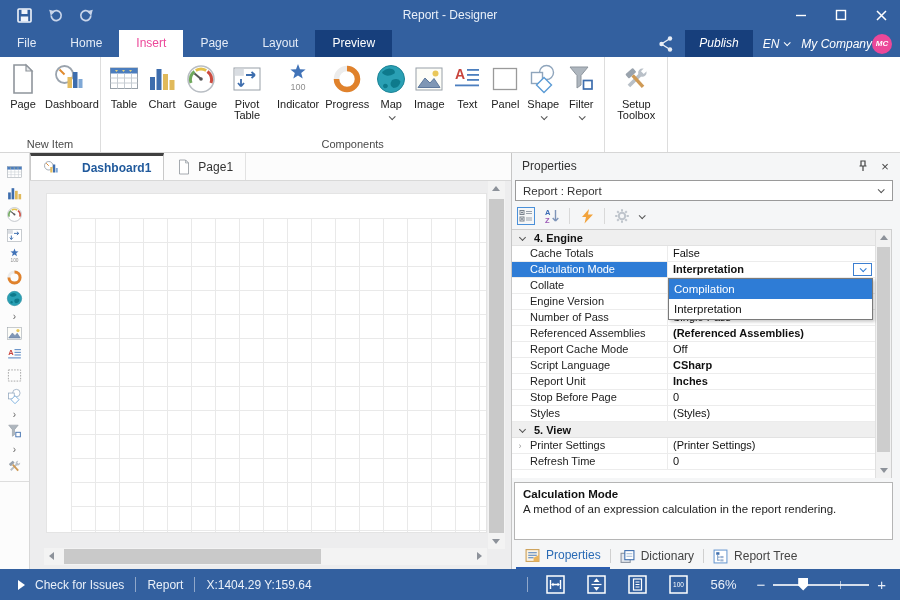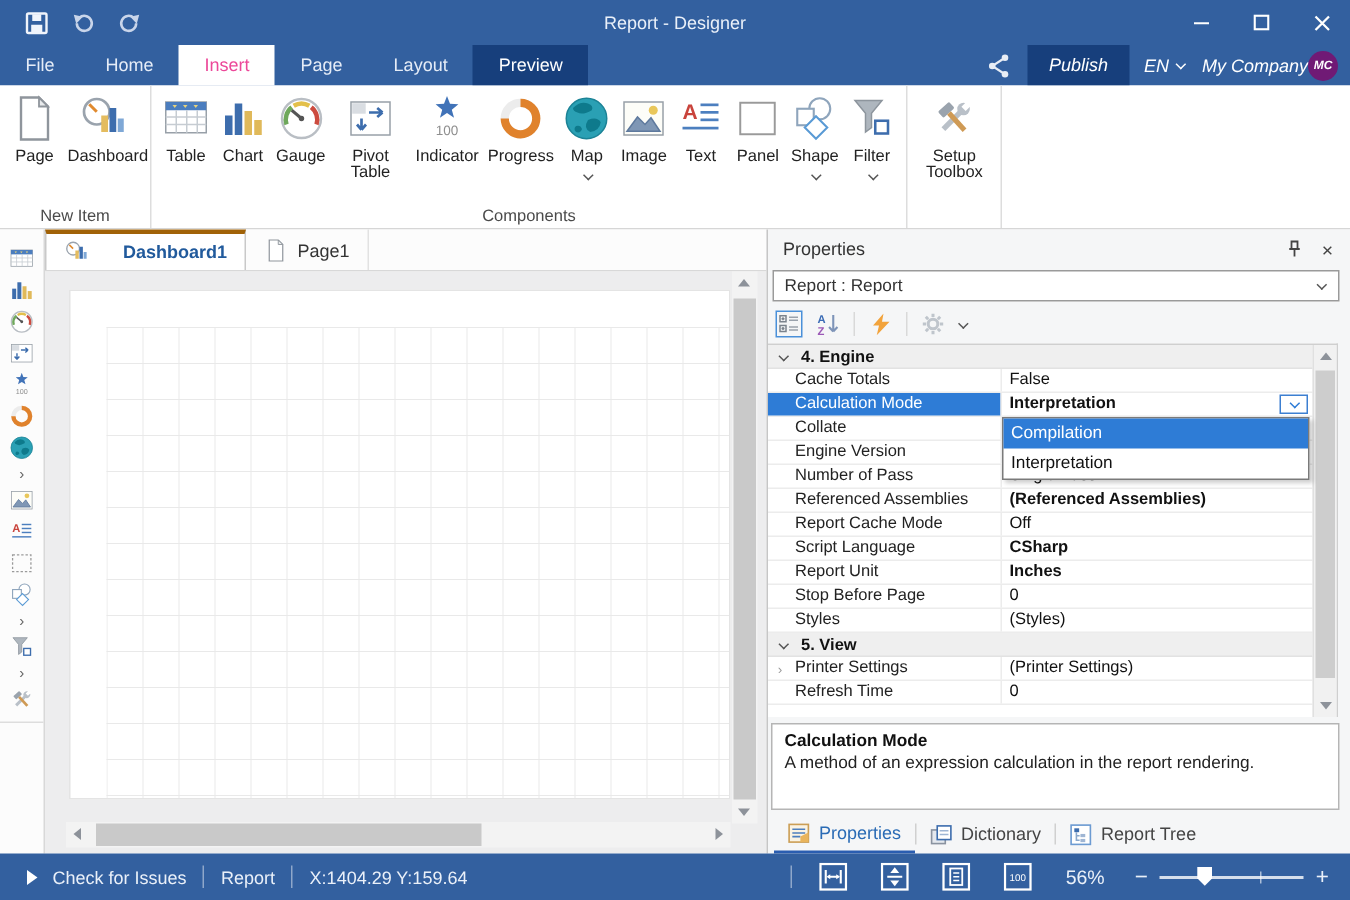--- a/index.html
+++ b/index.html
@@ -17,21 +17,21 @@
 
   .menubar { display:flex; align-items:stretch; height:27px; }
   .mtab { padding:0 17px; line-height:27px; font-size:12px; color:#E5ECF7; cursor:pointer; }
   .mtab.active { background:#fff; color:#ec4899; }
   .mtab.preview { background:#173F7C; color:#fff; }
   .mright { margin-left:auto; display:flex; align-items:center; padding-right:8px;font-style:italic; }
   .share-ic { width:18px; height:18px; margin-right:10px; cursor:pointer; }
   .publish { background:#173F7C; color:#fff; font-size:12px; line-height:27px; padding:0 14px; cursor:pointer; }
   .lang { display:flex; align-items:center; gap:5px; color:#fff; font-size:12px; margin:0 12px 0 10px; cursor:pointer; }
   .account { color:#fff; font-size:12px; margin-right:0; cursor:pointer; }
-  .avatar { width:20px; height:20px; border-radius:50%; background:#701a75; color:#fff; font-size:8px; font-weight:bold; display:flex; align-items:center; justify-content:center; cursor:pointer; }
+  .avatar { width:20px; height:20px; border-radius:50%; background:#ec4899; color:#fff; font-size:8px; font-weight:bold; display:flex; align-items:center; justify-content:center; cursor:pointer; }
   .chev { display:inline-block; width:5px; height:5px; border-right:1.4px solid currentColor; border-bottom:1.4px solid currentColor; transform:rotate(45deg) translateY(-1px); }
 
   
   .ribbon { position:absolute; left:0; top:57px; width:900px; height:96px; background:#fff; border-bottom:1px solid #D6D6D6; display:flex; }
   .rgroup { position:relative; display:flex; align-items:flex-start; padding:3px 4px 15px 4px; }
   .rgroup.bl { border-left:1px solid #DDDDDD; }
   .rgroup.br { border-right:1px solid #DDDDDD; }
   .gfoot { position:absolute; bottom:2px; left:0; right:0; text-align:center; font-size:11px; color:#4A4A4A; }
   .ritem { display:flex; flex-direction:column; align-items:center; padding:3px 3px 0 3px; min-width:36px; cursor:pointer; }
   .ric { width:32px; height:32px; }
@@ -42,21 +42,21 @@
   .toolbox { position:absolute; left:0; top:153px; width:30px; bottom:31px; background:#FCFCFC; border-right:1px solid #D8D8D8; }
   .toolitems { display:flex; flex-direction:column; align-items:center; padding-top:9px; padding-bottom:4px; border-bottom:1px solid #DDD; }
   .titem { height:21px; display:flex; align-items:center; justify-content:center; cursor:pointer; }
   .titem svg { width:17px; height:17px; }
   .titem.small { height:14px; font-size:10px; color:#666; }
 
   
   .docstrip { position:absolute; left:30px; top:153px; width:481px; height:28px; background:#FCFCFC; border-bottom:1px solid #D8D8D8; display:flex; align-items:stretch; }
   .dtab { display:flex; align-items:center; gap:6px; padding:0 12px; font-size:12px; color:#333; cursor:pointer; border-right:1px solid #E2E2E2; }
   .dtab svg { width:16px; height:16px; }
-  .dtab.active { background:#fff; border-top:3px solid #a16207; border-left:1px solid #C9C9C9; border-right:1px solid #C9C9C9; color:#215A9C; font-weight:bold;gap:23px; }
+  .dtab.active { background:#fff; border-top:3px solid #404040; border-left:1px solid #C9C9C9; border-right:1px solid #C9C9C9; color:#215A9C; font-weight:bold;gap:23px; }
 
   
   .canvas { position:absolute; left:30px; top:181px; width:481px; height:388px; background:#EDEDEE; }
   .page { position:absolute; left:16px; top:12px; width:441px; height:340px; background:#fff; border:1px solid #E4E4E4; }
   .page-grid { position:absolute; left:24px; top:24px; right:0; bottom:0;
     background-image:linear-gradient(to right,#E9E9E9 1px,transparent 1px),linear-gradient(to bottom,#E9E9E9 1px,transparent 1px);
     background-size:24px 100%,100% 24px; }
   .vscroll { position:absolute; left:458px; top:0; width:17px; height:368px; background:#F3F3F3; }
   .vscroll .thumb { position:absolute; left:1px; right:1px; top:18px; height:334px; background:#C9C9C9; }
   .hscroll { position:absolute; left:14px; top:367px; width:443px; height:17px; background:#F3F3F3; }

